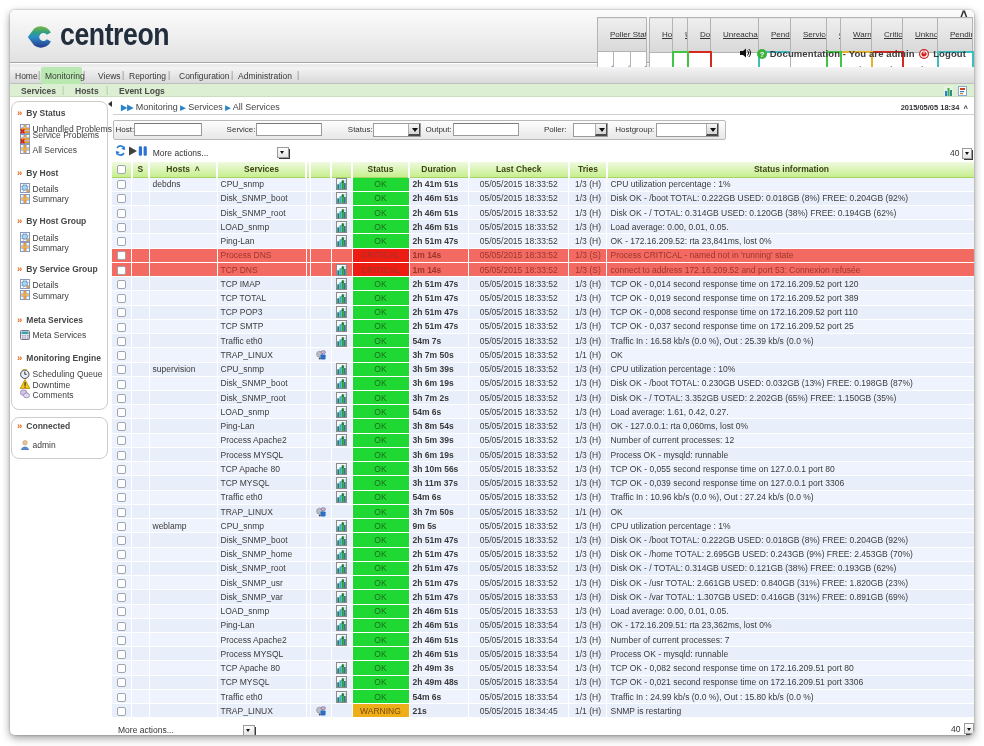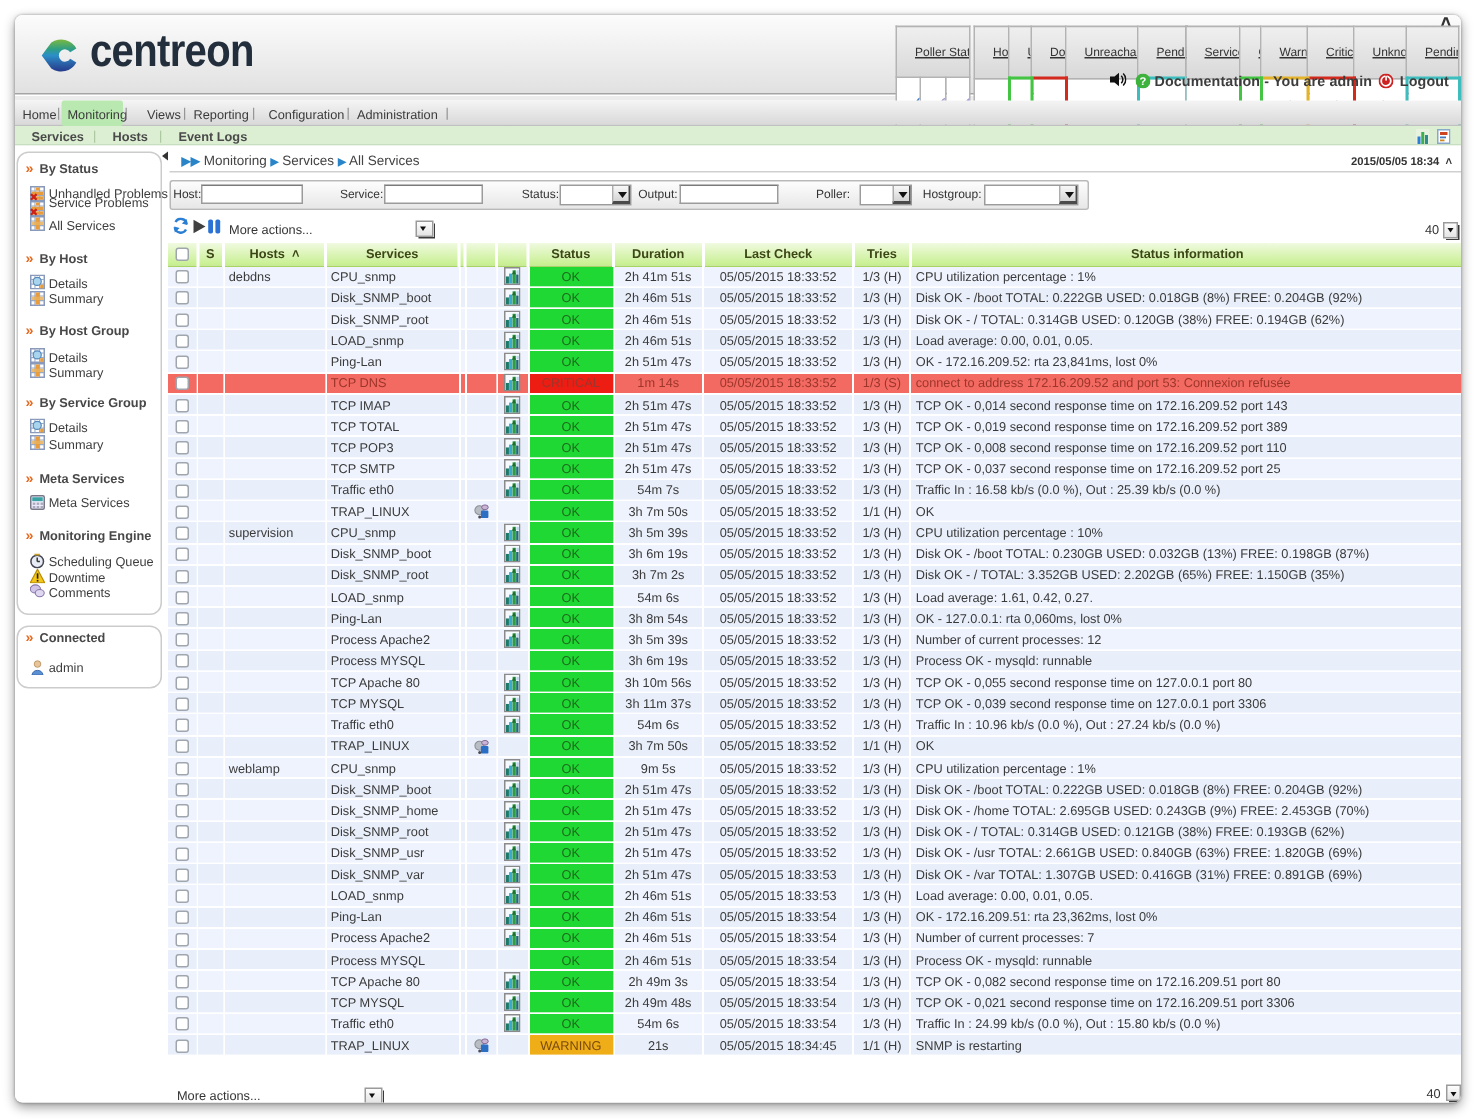--- a/index.html
+++ b/index.html
@@ -57,21 +57,21 @@
 #tbl th:first-child{border-left:none;}
 #tbl td{height:14.236px;padding:0 3px;border-left:1px solid rgba(255,255,255,.6);border-bottom:1px solid rgba(255,255,255,.8);overflow:hidden;white-space:nowrap;}
 #tbl td:first-child{border-left:none;}
 #tbl tr.ra td{background:#eff3fd;}
 #tbl tr.rb td{background:#e9effa;}
 #tbl tr.rc td{background:#f36a62;color:#9c352a;}
 #tbl td.st{padding:0;text-align:center;font-size:8.5px;}
 #tbl td.ok{background:#1fd834 !important;color:#1d6b1d;}
 #tbl td.crit{background:#ee1d14 !important;color:#7c150c;}
 #tbl td.warn{background:#efae17 !important;color:#7a4a10;}
-#tbl td.dur{text-align:center;}
+#tbl td.dur{text-align:left;font-weight:bold;}
 #tbl td.lc,#tbl td.tr{text-align:center;}
 .cb{display:inline-block;width:9px;height:9px;background:#fff;border:1px solid #a0a6ad;border-radius:2px;vertical-align:middle;}
 
 #botbar{left:103px;top:708.5px;width:862px;height:16.5px;background:#fff;font-size:9px;color:#333;}
 </style></head><body>
 <div id="win">
 
 <div id="hdr" class="abs"></div>
 <div id="strip" class="abs"></div>
 <svg class="abs" style="left:16.5px;top:14.5px" width="25" height="24" viewBox="0 0 25 24">
@@ -513,36 +513,50 @@
           <td class="st ok">OK</td>
           <td class="dur">2h 51m 47s</td>
           <td class="lc">05/05/2015 18:33:52</td>
           <td class="tr">1/3 (H)</td>
           <td>OK - 172.16.209.52: rta 23,841ms, lost 0%</td>
         </tr>
 <tr class="rc">
           <td style="text-align:center"><span class="cb"></span></td>
           <td></td>
           <td></td>
-          <td>TCP DNS</td>
-          <td></td>
-          <td style="text-align:center;padding:0"></td>
-          <td style="text-align:center;padding:0"><svg width="11" height="12" viewBox="0 0 11 12" style="vertical-align:middle">
-              <rect x="0.5" y="0.5" width="10" height="11" fill="#f6faff" stroke="#8a8a8a" stroke-width="1"></rect>
-              <rect x="1.3" y="6.3" width="2" height="4.7" fill="#1d7a6a"></rect>
-              <rect x="3.4" y="4.4" width="2.2" height="6.6" fill="#3aa9cc"></rect>
-              <rect x="5.7" y="2.2" width="2.2" height="8.8" fill="#2f9e3f"></rect>
-              <path d="M5.2 4.8 L6.8 2.2 L8 4.8 Z" fill="#1e6e2e"></path>
-              <rect x="8.1" y="5" width="1.6" height="6" fill="#1d6b75"></rect>
-              <rect x="8.3" y="2.2" width="1.6" height="2.4" fill="#bcd6ee"></rect>
-            </svg></td>
+          <td>Process DNS</td>
+          <td></td>
+          <td style="text-align:center;padding:0"></td>
+          <td style="text-align:center;padding:0"></td>
           <td class="st crit">CRITICAL</td>
           <td class="dur">1m 14s</td>
           <td class="lc">05/05/2015 18:33:52</td>
           <td class="tr">1/3 (S)</td>
+          <td>Process CRITICAL - named not in 'running' state</td>
+        </tr>
+<tr class="rc">
+          <td style="text-align:center"><span class="cb"></span></td>
+          <td></td>
+          <td></td>
+          <td>TCP DNS</td>
+          <td></td>
+          <td style="text-align:center;padding:0"></td>
+          <td style="text-align:center;padding:0"><svg width="11" height="12" viewBox="0 0 11 12" style="vertical-align:middle">
+              <rect x="0.5" y="0.5" width="10" height="11" fill="#f6faff" stroke="#8a8a8a" stroke-width="1"></rect>
+              <rect x="1.3" y="6.3" width="2" height="4.7" fill="#1d7a6a"></rect>
+              <rect x="3.4" y="4.4" width="2.2" height="6.6" fill="#3aa9cc"></rect>
+              <rect x="5.7" y="2.2" width="2.2" height="8.8" fill="#2f9e3f"></rect>
+              <path d="M5.2 4.8 L6.8 2.2 L8 4.8 Z" fill="#1e6e2e"></path>
+              <rect x="8.1" y="5" width="1.6" height="6" fill="#1d6b75"></rect>
+              <rect x="8.3" y="2.2" width="1.6" height="2.4" fill="#bcd6ee"></rect>
+            </svg></td>
+          <td class="st crit">CRITICAL</td>
+          <td class="dur">1m 14s</td>
+          <td class="lc">05/05/2015 18:33:52</td>
+          <td class="tr">1/3 (S)</td>
           <td>connect to address 172.16.209.52 and port 53: Connexion refusée</td>
         </tr>
 <tr class="rb">
           <td style="text-align:center"><span class="cb"></span></td>
           <td></td>
           <td></td>
           <td>TCP IMAP</td>
           <td></td>
           <td style="text-align:center;padding:0"></td>
           <td style="text-align:center;padding:0"><svg width="11" height="12" viewBox="0 0 11 12" style="vertical-align:middle">
@@ -551,21 +565,21 @@
               <rect x="3.4" y="4.4" width="2.2" height="6.6" fill="#3aa9cc"></rect>
               <rect x="5.7" y="2.2" width="2.2" height="8.8" fill="#2f9e3f"></rect>
               <path d="M5.2 4.8 L6.8 2.2 L8 4.8 Z" fill="#1e6e2e"></path>
               <rect x="8.1" y="5" width="1.6" height="6" fill="#1d6b75"></rect>
               <rect x="8.3" y="2.2" width="1.6" height="2.4" fill="#bcd6ee"></rect>
             </svg></td>
           <td class="st ok">OK</td>
           <td class="dur">2h 51m 47s</td>
           <td class="lc">05/05/2015 18:33:52</td>
           <td class="tr">1/3 (H)</td>
-          <td>TCP OK - 0,014 second response time on 172.16.209.52 port 143</td>
+          <td>TCP OK - 0,014 second response time on 172.16.209.52 port 120</td>
         </tr>
 <tr class="ra">
           <td style="text-align:center"><span class="cb"></span></td>
           <td></td>
           <td></td>
           <td>TCP TOTAL</td>
           <td></td>
           <td style="text-align:center;padding:0"></td>
           <td style="text-align:center;padding:0"><svg width="11" height="12" viewBox="0 0 11 12" style="vertical-align:middle">
               <rect x="0.5" y="0.5" width="10" height="11" fill="#f6faff" stroke="#8a8a8a" stroke-width="1"></rect>
@@ -999,21 +1013,21 @@
               <rect x="3.4" y="4.4" width="2.2" height="6.6" fill="#3aa9cc"></rect>
               <rect x="5.7" y="2.2" width="2.2" height="8.8" fill="#2f9e3f"></rect>
               <path d="M5.2 4.8 L6.8 2.2 L8 4.8 Z" fill="#1e6e2e"></path>
               <rect x="8.1" y="5" width="1.6" height="6" fill="#1d6b75"></rect>
               <rect x="8.3" y="2.2" width="1.6" height="2.4" fill="#bcd6ee"></rect>
             </svg></td>
           <td class="st ok">OK</td>
           <td class="dur">2h 51m 47s</td>
           <td class="lc">05/05/2015 18:33:52</td>
           <td class="tr">1/3 (H)</td>
-          <td>Disk OK - /usr TOTAL: 2.661GB USED: 0.840GB (63%) FREE: 1.820GB (69%)</td>
+          <td>Disk OK - /usr TOTAL: 2.661GB USED: 0.840GB (31%) FREE: 1.820GB (23%)</td>
         </tr>
 <tr class="rb">
           <td style="text-align:center"><span class="cb"></span></td>
           <td></td>
           <td></td>
           <td>Disk_SNMP_var</td>
           <td></td>
           <td style="text-align:center;padding:0"></td>
           <td style="text-align:center;padding:0"><svg width="11" height="12" viewBox="0 0 11 12" style="vertical-align:middle">
               <rect x="0.5" y="0.5" width="10" height="11" fill="#f6faff" stroke="#8a8a8a" stroke-width="1"></rect>

